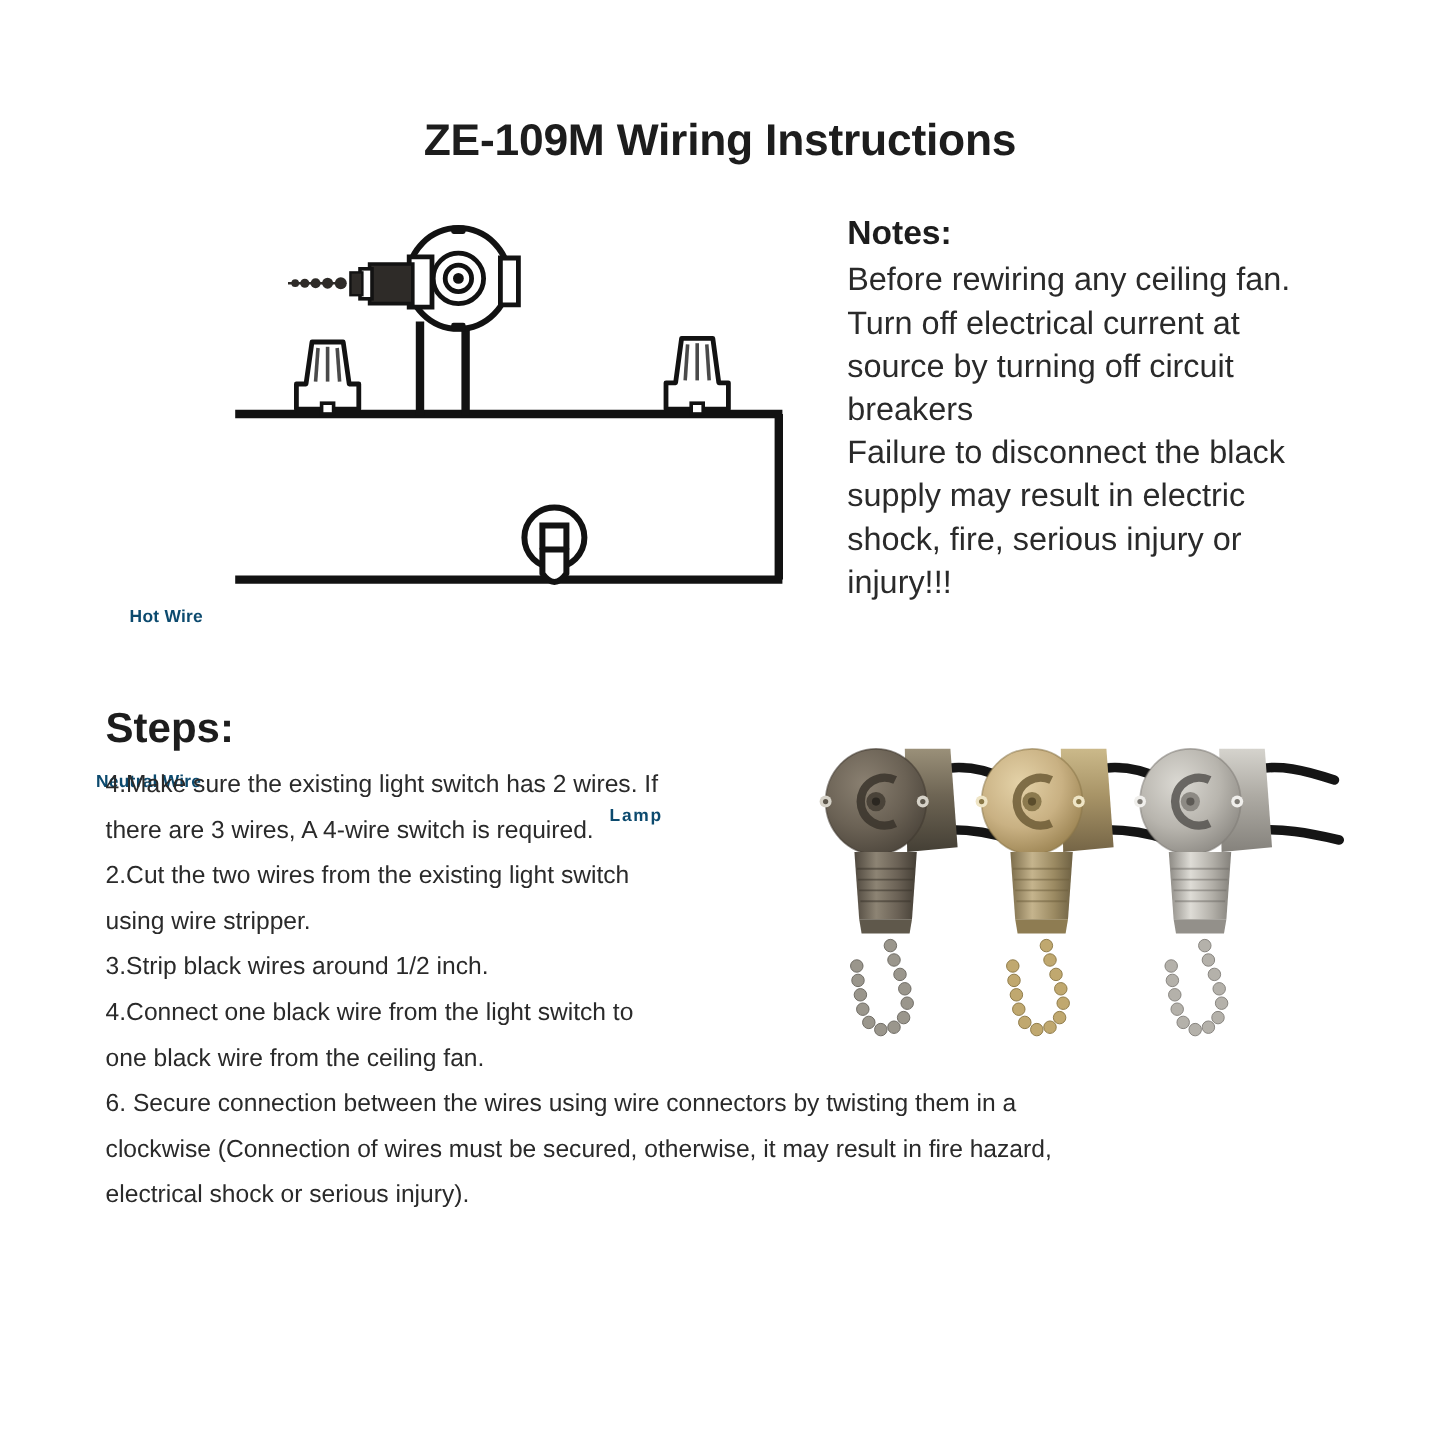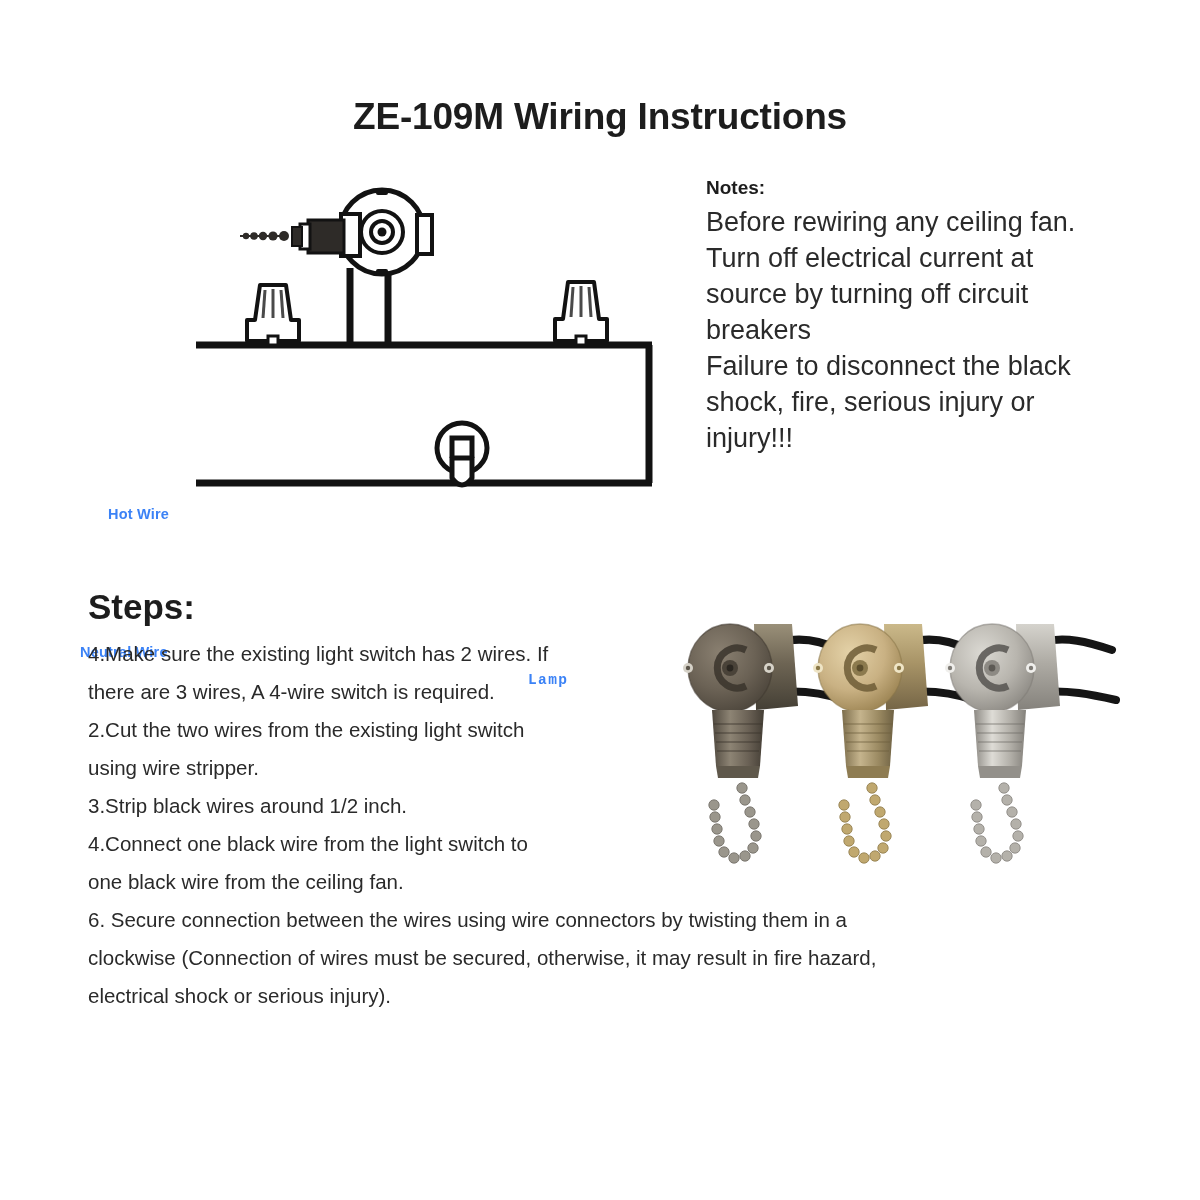--- a/index.html
+++ b/index.html
@@ -42,37 +42,37 @@
     top: 170px;
     width: 640px;
     height: 370px;
   }
   #diagram svg { display: block; }
 
   .dlabel {
     position: absolute;
     font-size: 14.5px;
     font-weight: 700;
-    color: #3b82f6;
+    color: #0c4a6e;
     letter-spacing: 0.2px;
     white-space: nowrap;
   }
   #lbl-hot     { left: 48px;  top: 336px; }
   #lbl-neutral { left: 20px;  top: 474px; }
-  #lbl-lamp    { left: 468px; top: 502px; letter-spacing: 1.4px; font-family: Liberation Mono, monospace; }
+  #lbl-lamp    { left: 448px; top: 502px; letter-spacing: 1.4px; }
 
   
   #notes {
     position: absolute;
     left: 706px;
     top: 176px;
     width: 420px;
   }
   .section-head {
-    font-size: 19px;
+    font-size: 28px;
     font-weight: 700;
     color: #1d1d1d;
     margin: 0 0 4px 0;
     line-height: 1.25;
   }
   .note-line {
     font-size: 27px;
     line-height: 36px;
     color: #2a2a2a;
     white-space: nowrap;
@@ -190,20 +190,21 @@
     <div class="dlabel" id="lbl-lamp">Lamp</div>
   </div>
 
   <div id="notes">
     <div class="section-head">Notes:</div>
     <div class="note-line">Before rewiring any ceiling fan.</div>
     <div class="note-line">Turn off electrical current at</div>
     <div class="note-line">source by turning off circuit</div>
     <div class="note-line">breakers</div>
     <div class="note-line">Failure to disconnect the black</div>
+    <div class="note-line">supply may result in electric</div>
     <div class="note-line">shock, fire, serious injury or</div>
     <div class="note-line">injury!!!</div>
   </div>
 
   <div id="steps">
     <div class="section-head">Steps:</div>
     <div class="step-line step-narrow">4.Make sure the existing light switch has 2 wires. If</div>
     <div class="step-line step-narrow">there are 3 wires, A 4-wire switch is required.</div>
     <div class="step-line step-narrow">2.Cut the two wires from the existing light switch</div>
     <div class="step-line step-narrow">using wire stripper.</div>

